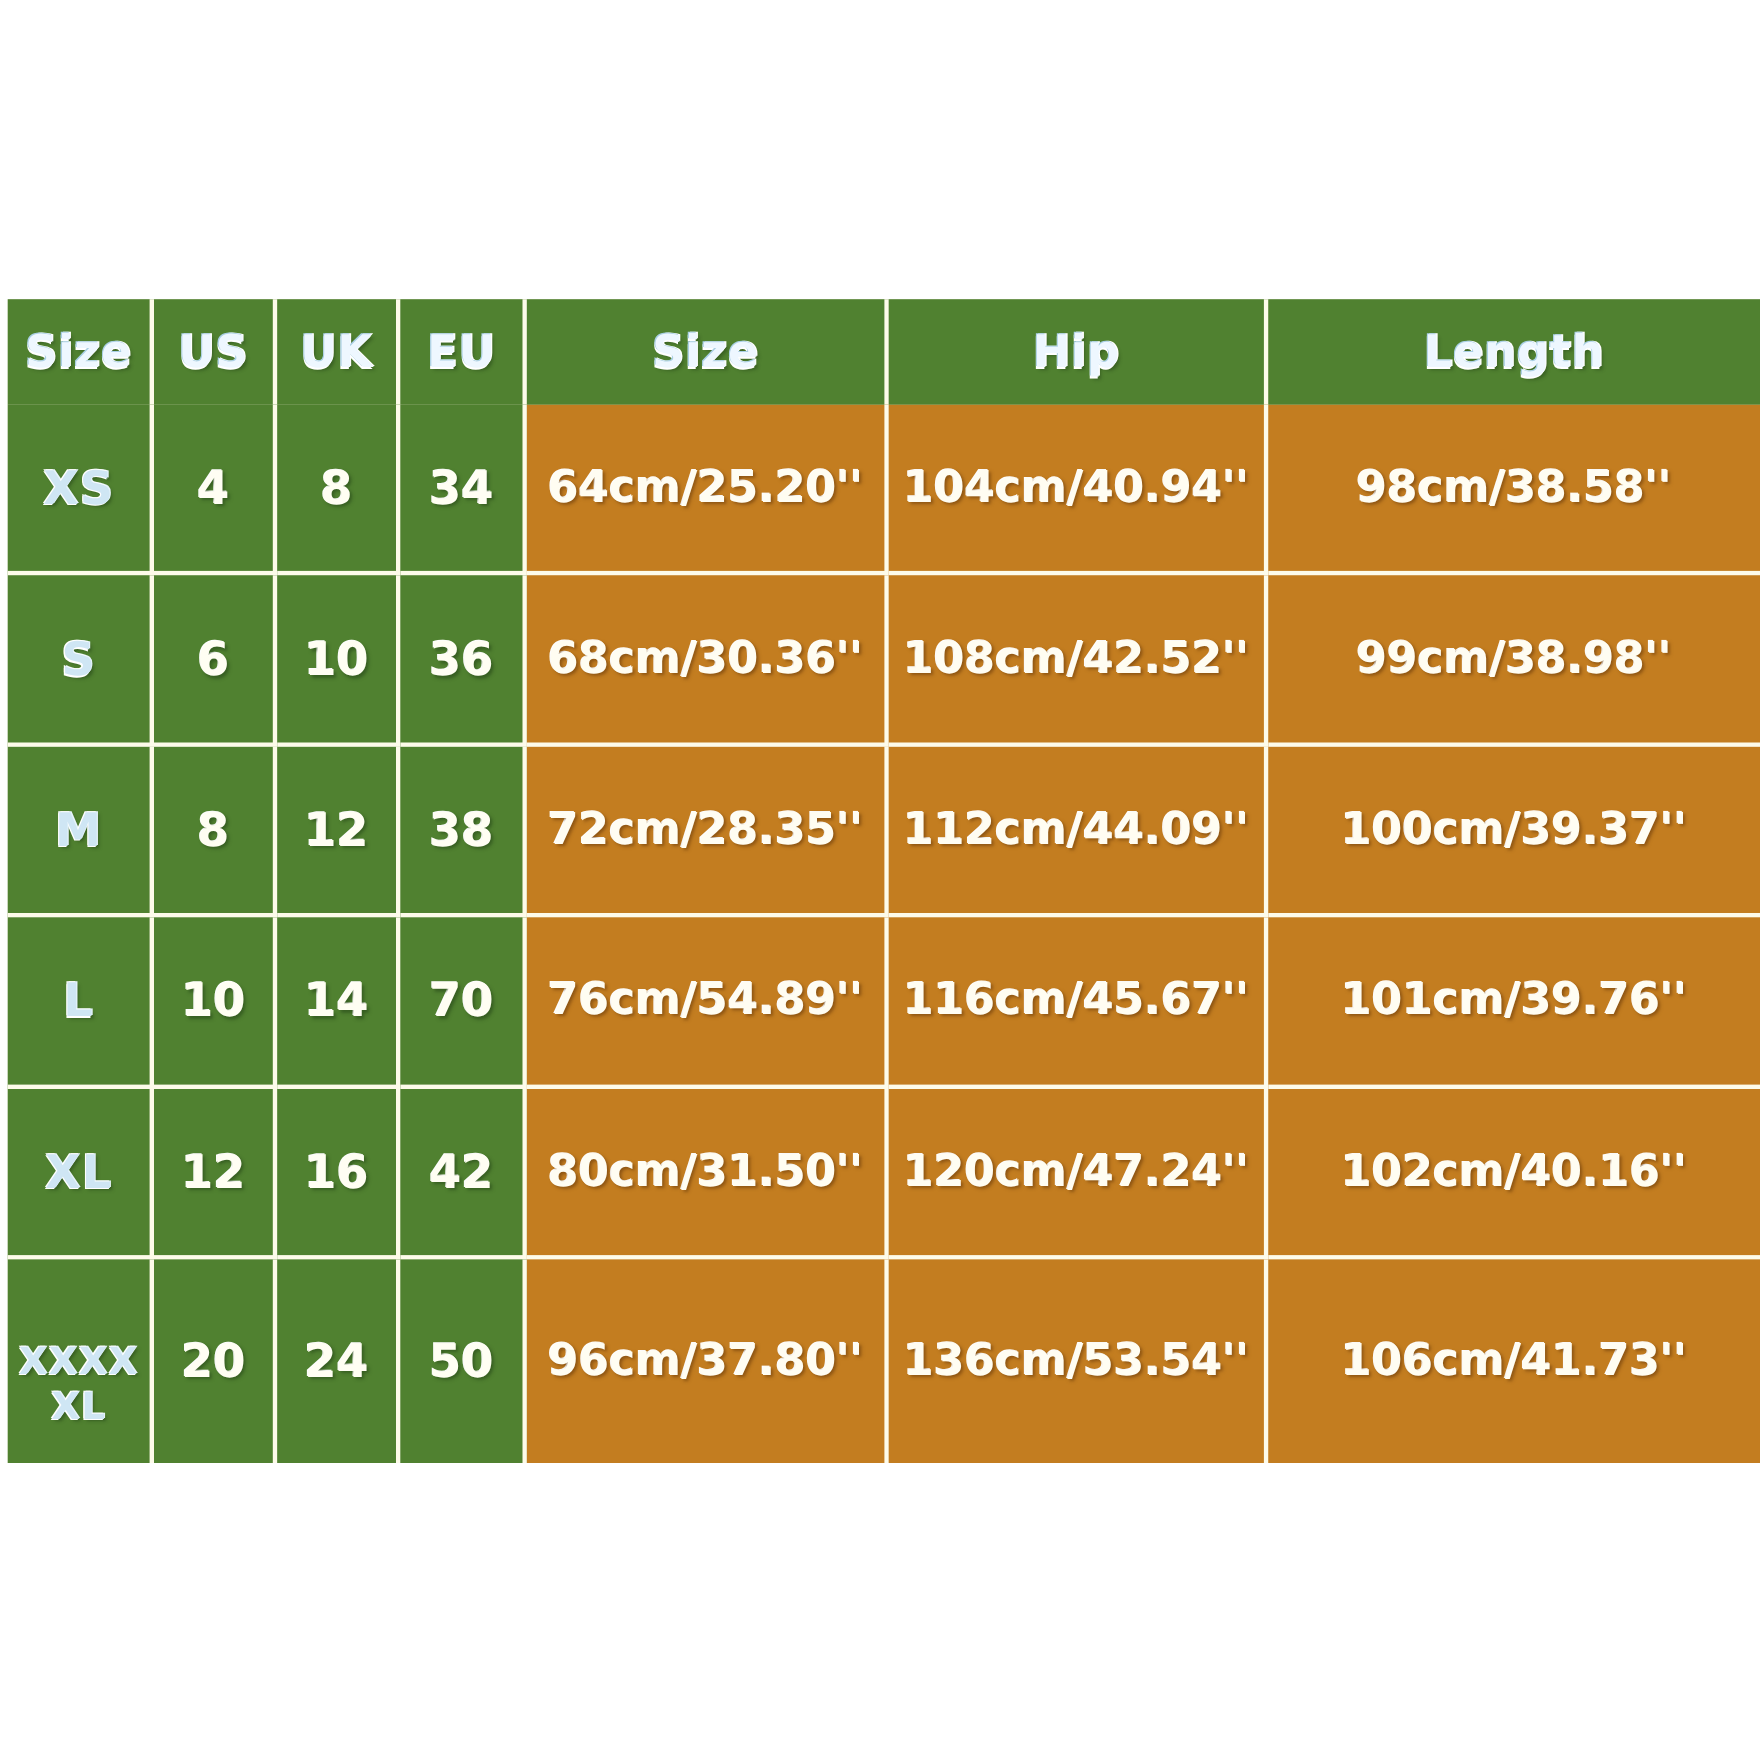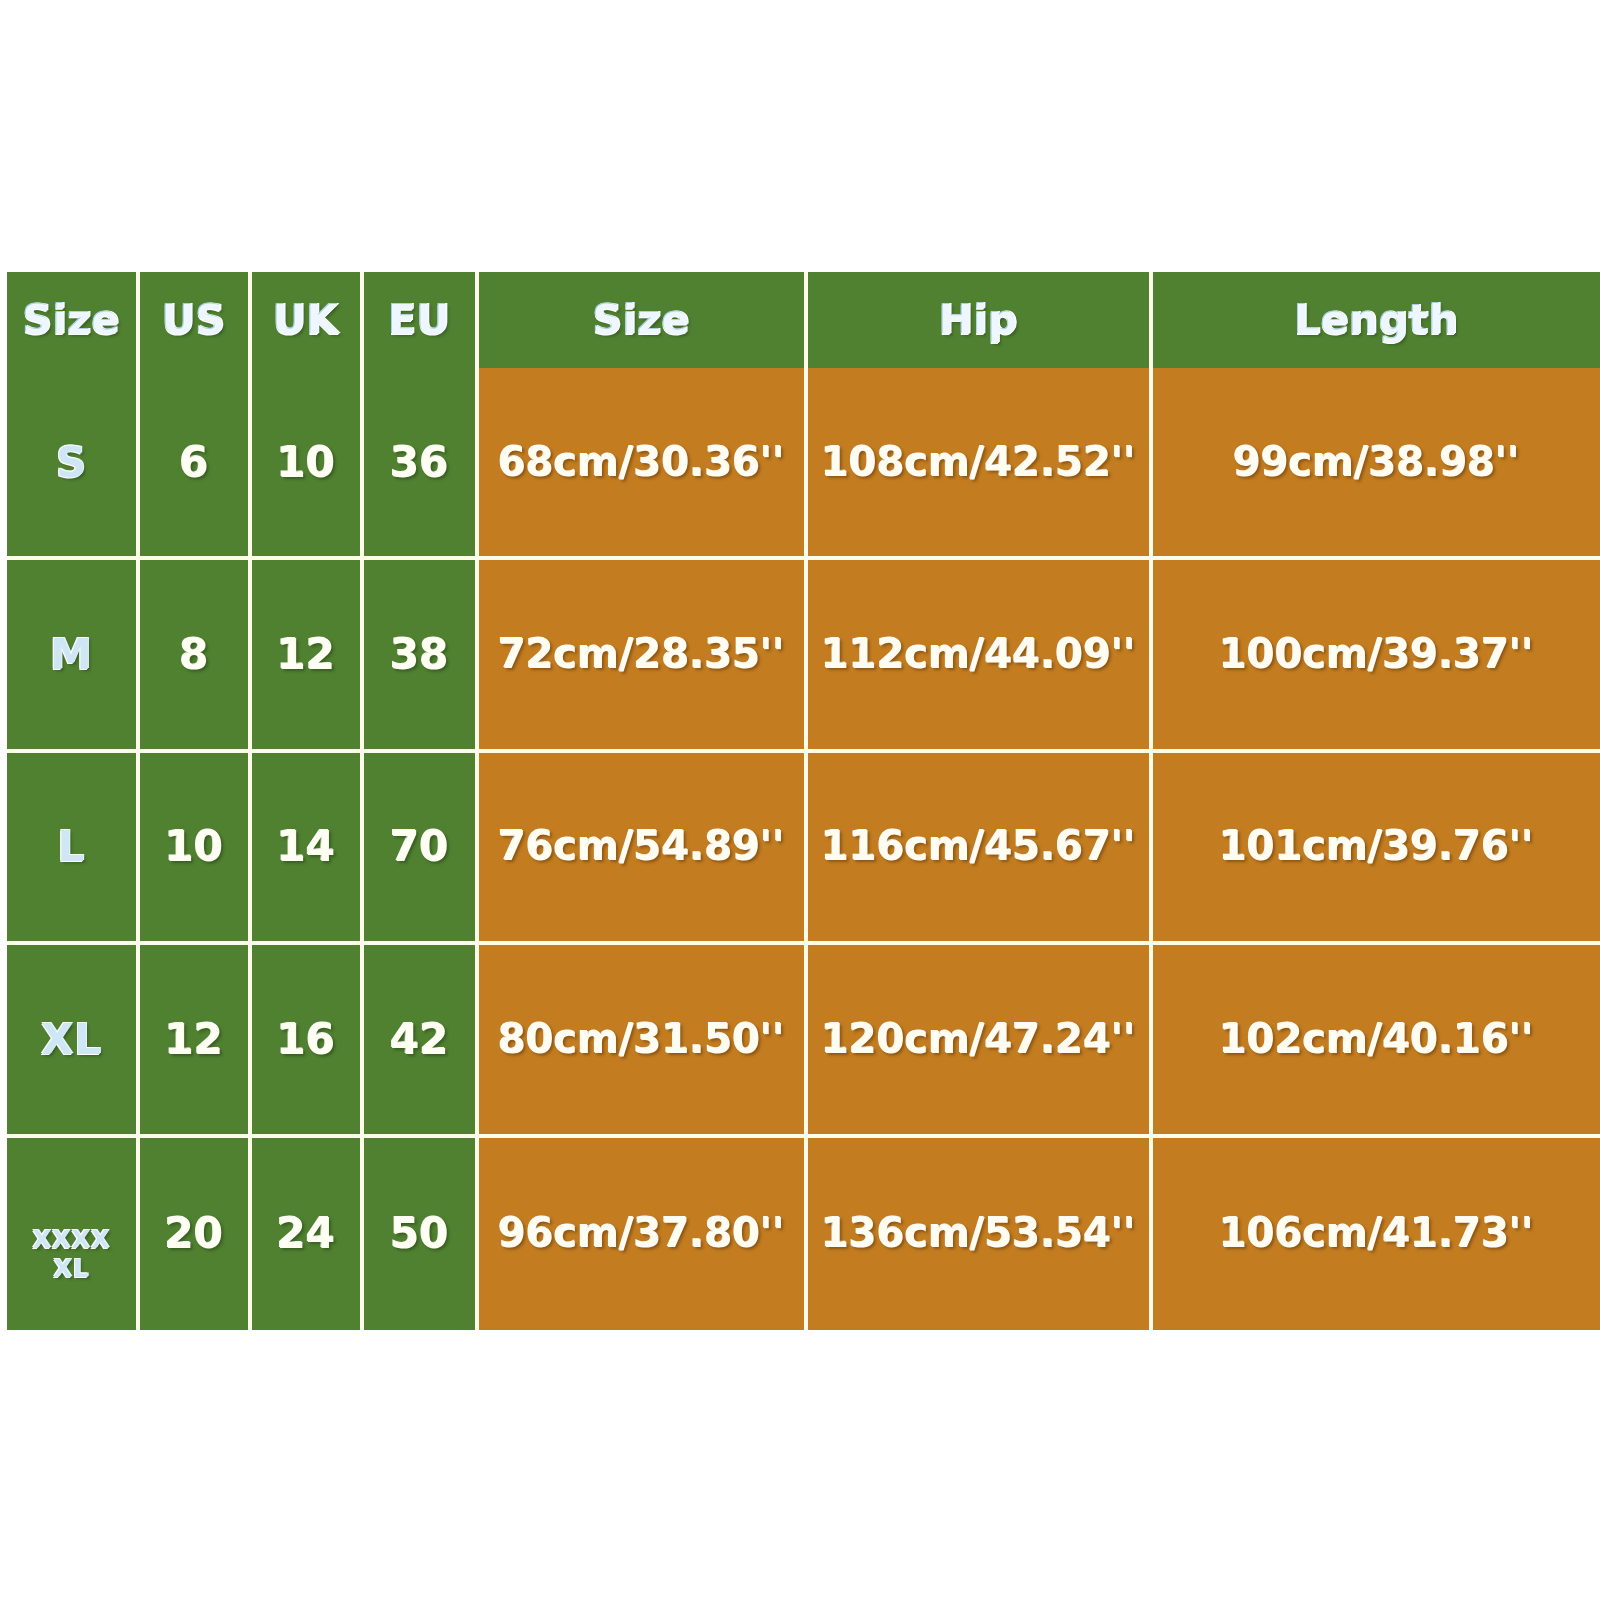--- a/index.html
+++ b/index.html
@@ -86,21 +86,21 @@
     font-size: 42px;
     letter-spacing: 1px;
     color: #cfe6f4;
     text-shadow:
       -1px -1px 0 #ffffff,
        1px -1px 0 #e7f4fb,
       -1px  1px 0 #ffffff,
        2px  2px 3px rgba(30,60,20,0.5);
   }
   .size-label.two-line {
-    font-size: 24px;
+    font-size: 34px;
     line-height: 1.22;
     margin-top: 43px;
   }
 
   .num-label {
     display: block;
     font-weight: bold;
     font-size: 42px;
     color: #fffef3;
     text-shadow:
@@ -157,20 +157,43 @@
         </th>
         <th>
           <span class="head-label">Length</span>
         </th>
       </tr>
     </thead>
 
     <tbody id="chart-body">
         <tr class="data-row">
           <td class="cell-green">
+            <span class="size-label">XS</span>
+          </td>
+          <td class="cell-green">
+            <span class="num-label">4</span>
+          </td>
+          <td class="cell-green">
+            <span class="num-label">8</span>
+          </td>
+          <td class="cell-green">
+            <span class="num-label">34</span>
+          </td>
+          <td class="cell-orange">
+            <span class="meas-label">64cm/25.20''</span>
+          </td>
+          <td class="cell-orange">
+            <span class="meas-label">104cm/40.94''</span>
+          </td>
+          <td class="cell-orange">
+            <span class="meas-label">98cm/38.58''</span>
+          </td>
+        </tr>
+        <tr class="data-row">
+          <td class="cell-green">
             <span class="size-label">S</span>
           </td>
           <td class="cell-green">
             <span class="num-label">6</span>
           </td>
           <td class="cell-green">
             <span class="num-label">10</span>
           </td>
           <td class="cell-green">
             <span class="num-label">36</span>

